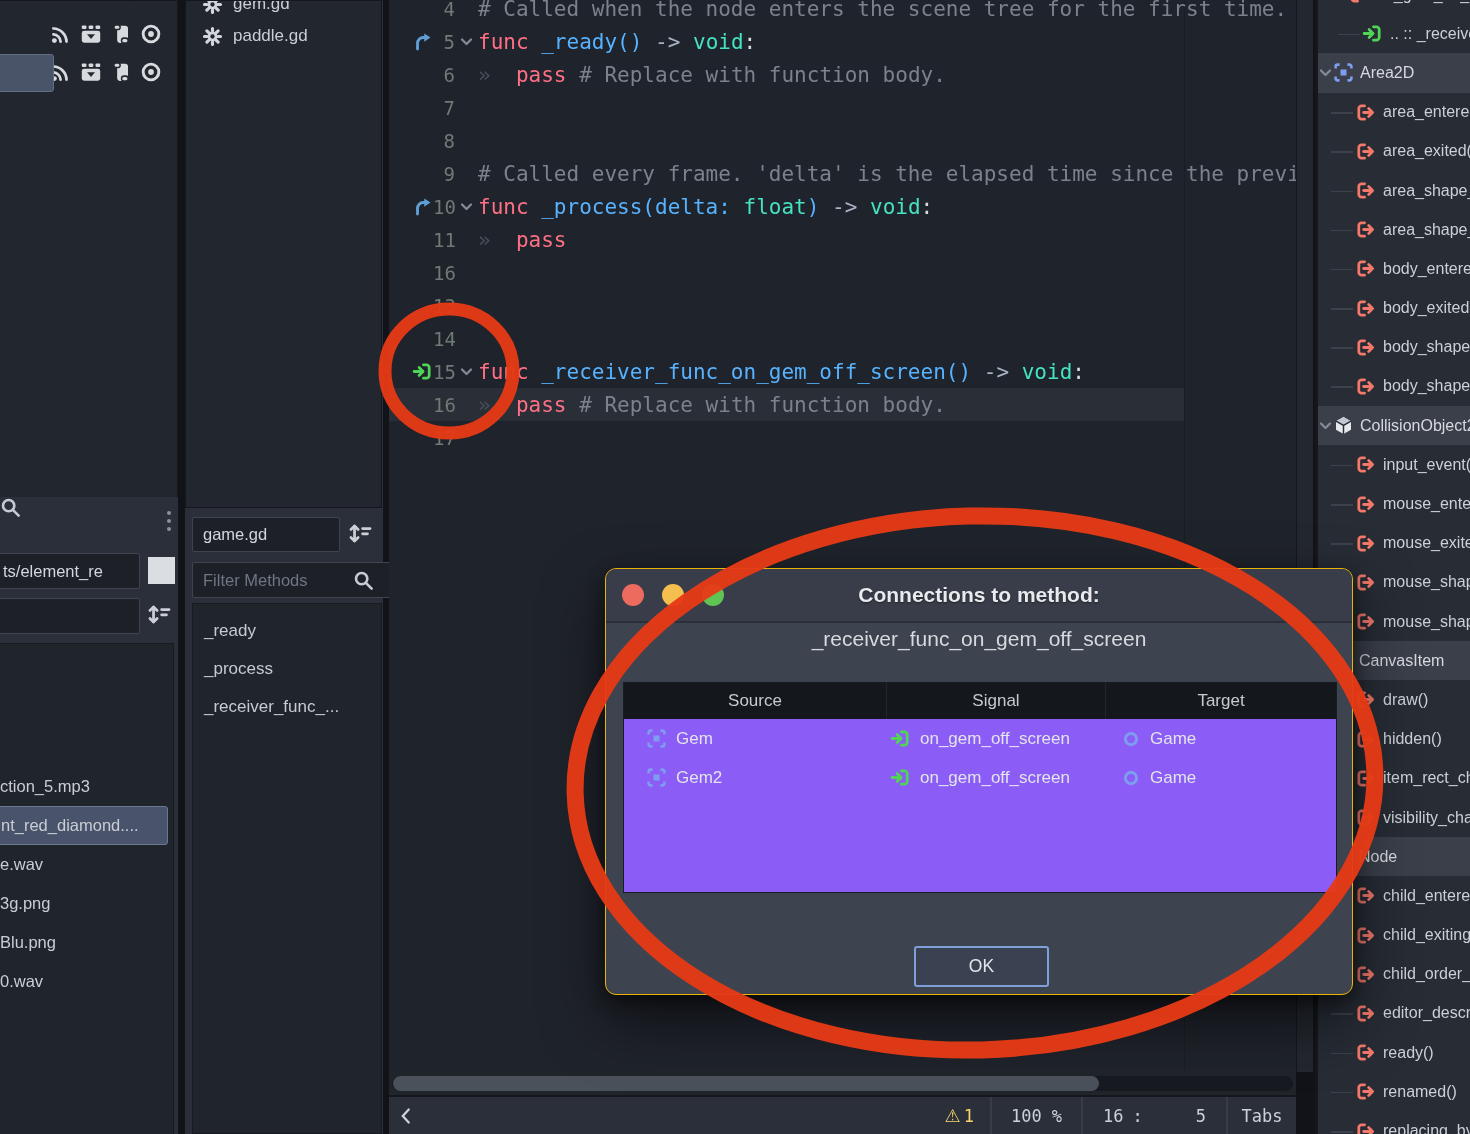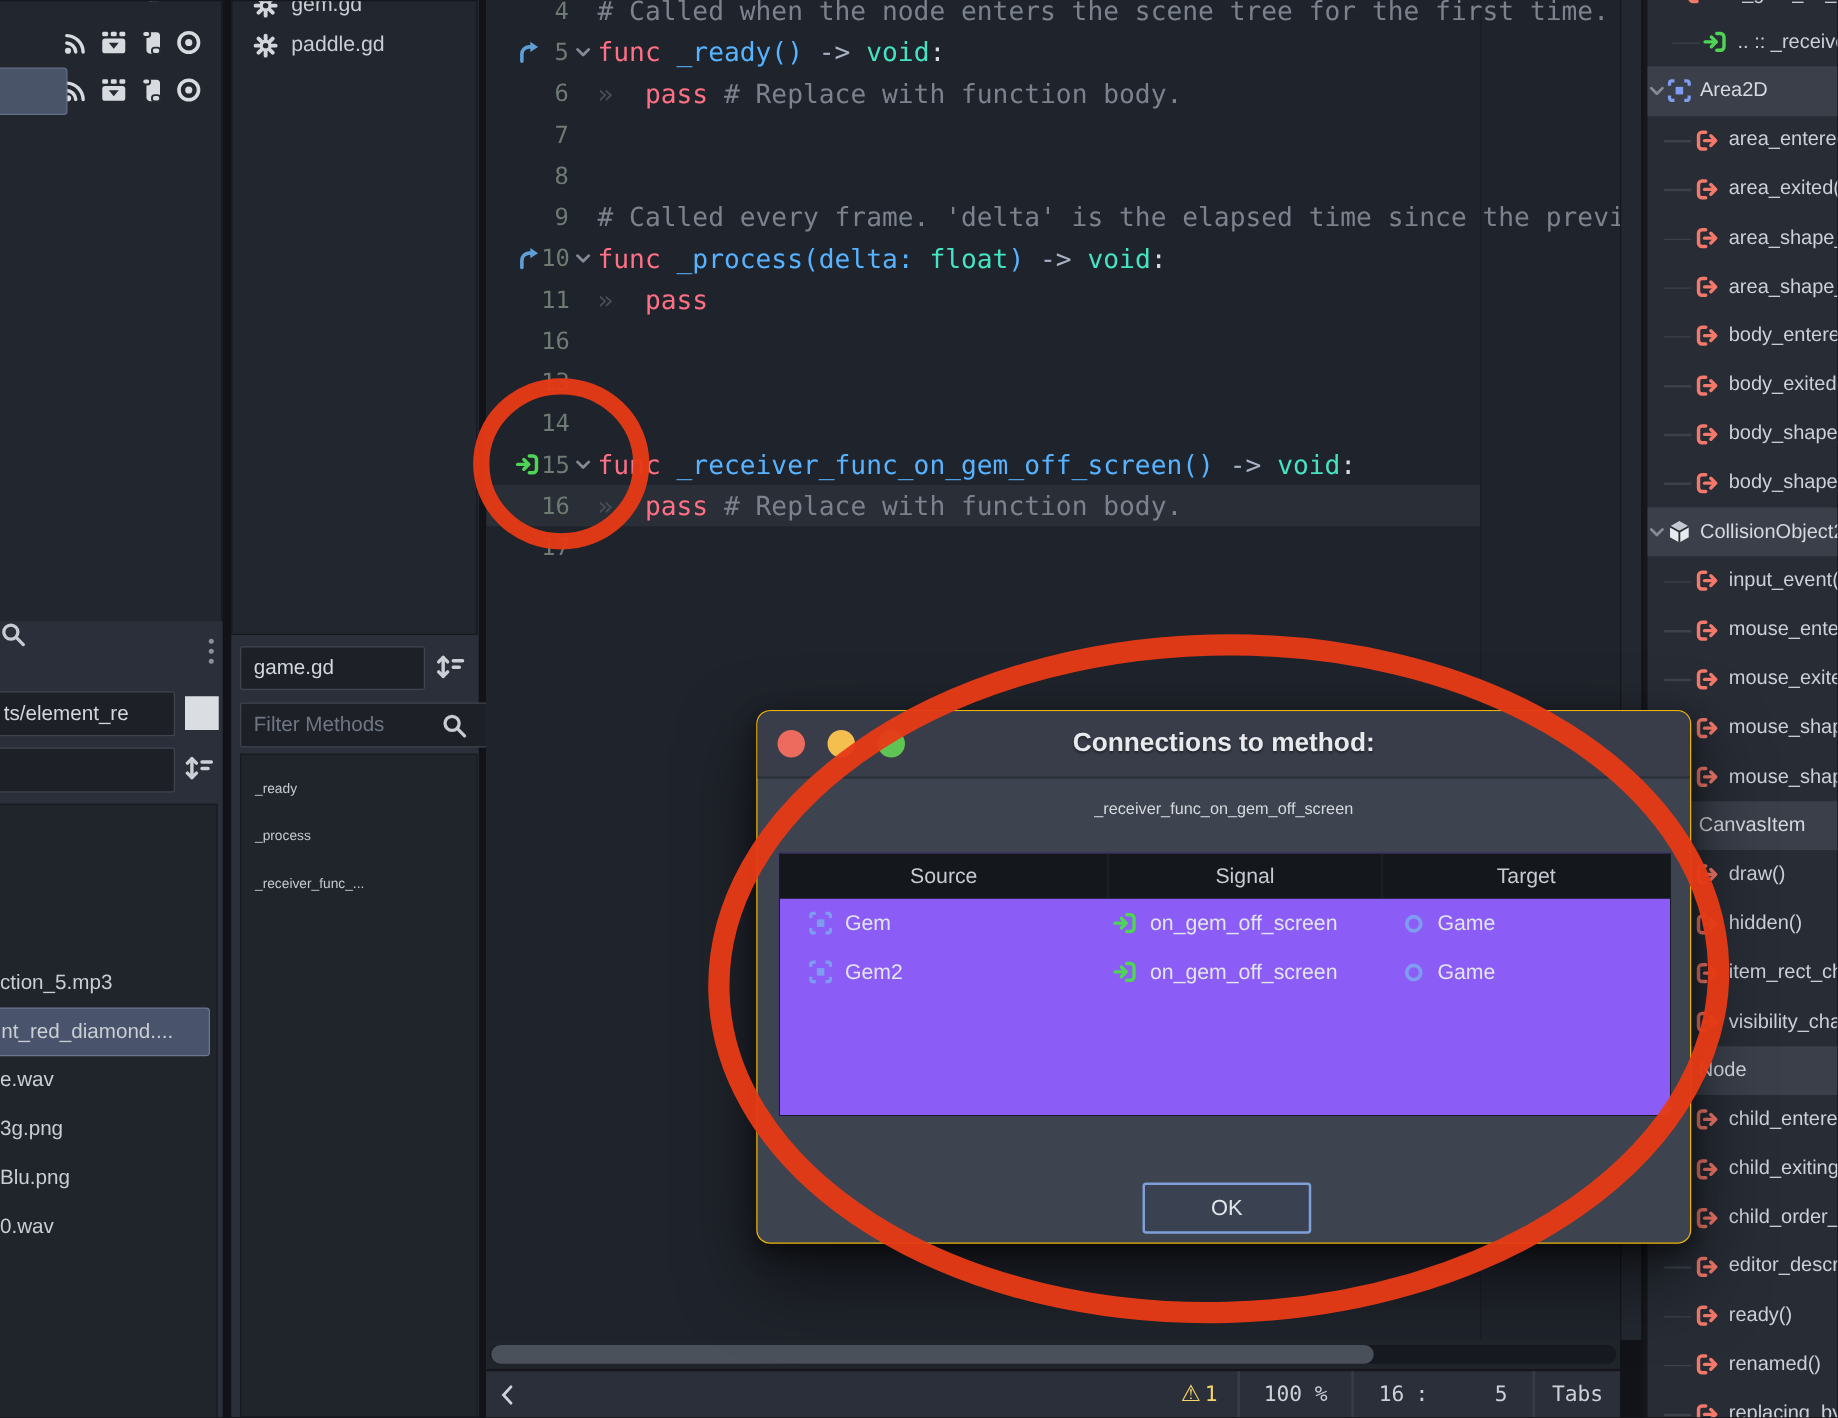--- a/index.html
+++ b/index.html
@@ -35,21 +35,21 @@
                border:1px solid #15171c;box-sizing:border-box;overflow:hidden;}
   .script-item{position:absolute;left:0;width:100%;height:34px;display:flex;align-items:center;
                gap:10px;padding-left:16px;font-size:17px;color:#c9cdd4;box-sizing:border-box;}
   #script-name{position:absolute;left:7px;top:517px;width:148px;height:35px;}
   #script-sort{position:absolute;left:162px;top:522px;}
   #filter-methods{position:absolute;left:7px;top:562px;width:216px;height:36px;}
   #filter-search-ic{position:absolute;left:168px;top:570px;}
   #method-list{position:absolute;left:7px;top:603px;width:190px;height:531px;background:#20242b;
                border:1px solid #171a20;box-sizing:border-box;overflow:hidden;}
   .method-item{position:absolute;left:0;width:100%;height:38px;display:flex;align-items:center;
-               padding-left:11px;font-size:11px;color:#c6cad1;box-sizing:border-box;white-space:nowrap;}
+               padding-left:11px;font-size:17px;color:#c6cad1;box-sizing:border-box;white-space:nowrap;}
   
   #editor-col{left:389px;width:907px;background:#282d37;}
   #code-area{position:absolute;left:0;top:0;width:907px;height:1072px;background:#1f232b;overflow:hidden;}
   #minimap{position:absolute;left:795px;top:0;width:112px;height:1072px;background:#1f232b;border-left:1px solid #1a1d23;}
   #code-lines{position:absolute;left:0;top:-8px;width:100%;}
   .cline{position:relative;display:flex;height:33px;align-items:center;white-space:pre;
          font-family:"DejaVu Sans Mono",monospace;font-size:21px;}
   .cline.hl::before{content:"";position:absolute;left:0;top:0;width:795px;height:33px;background:#2a2e37;}
   .gic{width:44px;flex:none;display:flex;justify-content:flex-end;align-items:center;position:relative;z-index:1;}
   .gnum{width:22px;flex:none;text-align:right;font-size:19px;color:#6e7a74;position:relative;z-index:1;}
@@ -85,21 +85,21 @@
   #dialog{position:absolute;left:605px;top:568px;width:748px;height:427px;z-index:30;
           border-radius:11px;background:#3d434f;border:1px solid #eab308;box-sizing:border-box;
           box-shadow:0 26px 60px rgba(0,0,0,.55),0 6px 18px rgba(0,0,0,.45);}
   #dlg-titlebar{position:relative;height:52px;background:#383d49;border-radius:10px 10px 0 0;
                 border-bottom:2px solid #2b2f38;display:flex;align-items:center;justify-content:center;}
   .tl{position:absolute;top:15px;width:22px;height:22px;border-radius:50%;}
   #tl-red{left:16px;background:#ed6a5e;}
   #tl-yellow{left:56px;background:#f4bf4f;}
   #tl-green{left:96px;background:#5fc454;}
   #dlg-title{font-size:21px;font-weight:bold;color:#e8eaee;text-shadow:0 1px 2px rgba(0,0,0,.45);}
-  #dlg-method{position:absolute;left:0;top:70px;width:100%;text-align:center;font-size:13px;color:#d6dade;}
+  #dlg-method{position:absolute;left:0;top:58px;width:100%;text-align:center;font-size:21px;color:#d6dade;}
   #dlg-table{position:absolute;left:17px;top:113px;width:714px;height:211px;background:#8b5cf6;
              border:1px solid #181b21;box-sizing:border-box;overflow:hidden;}
   #dlg-head{display:grid;grid-template-columns:262px 219px 1fr;height:36px;background:#14171c;}
   .hcell{display:flex;align-items:center;justify-content:center;font-size:17px;color:#c6cad1;
          border-left:1px solid #23262d;}
   .hcell:first-child{border-left:none;}
   .drow{display:grid;grid-template-columns:262px 219px 1fr;height:39px;font-size:17px;color:#e2e5ea;}
   .dcell{display:flex;align-items:center;gap:9px;}
   .dcell.src{padding-left:22px;}
   .dcell.sig{padding-left:4px;}

